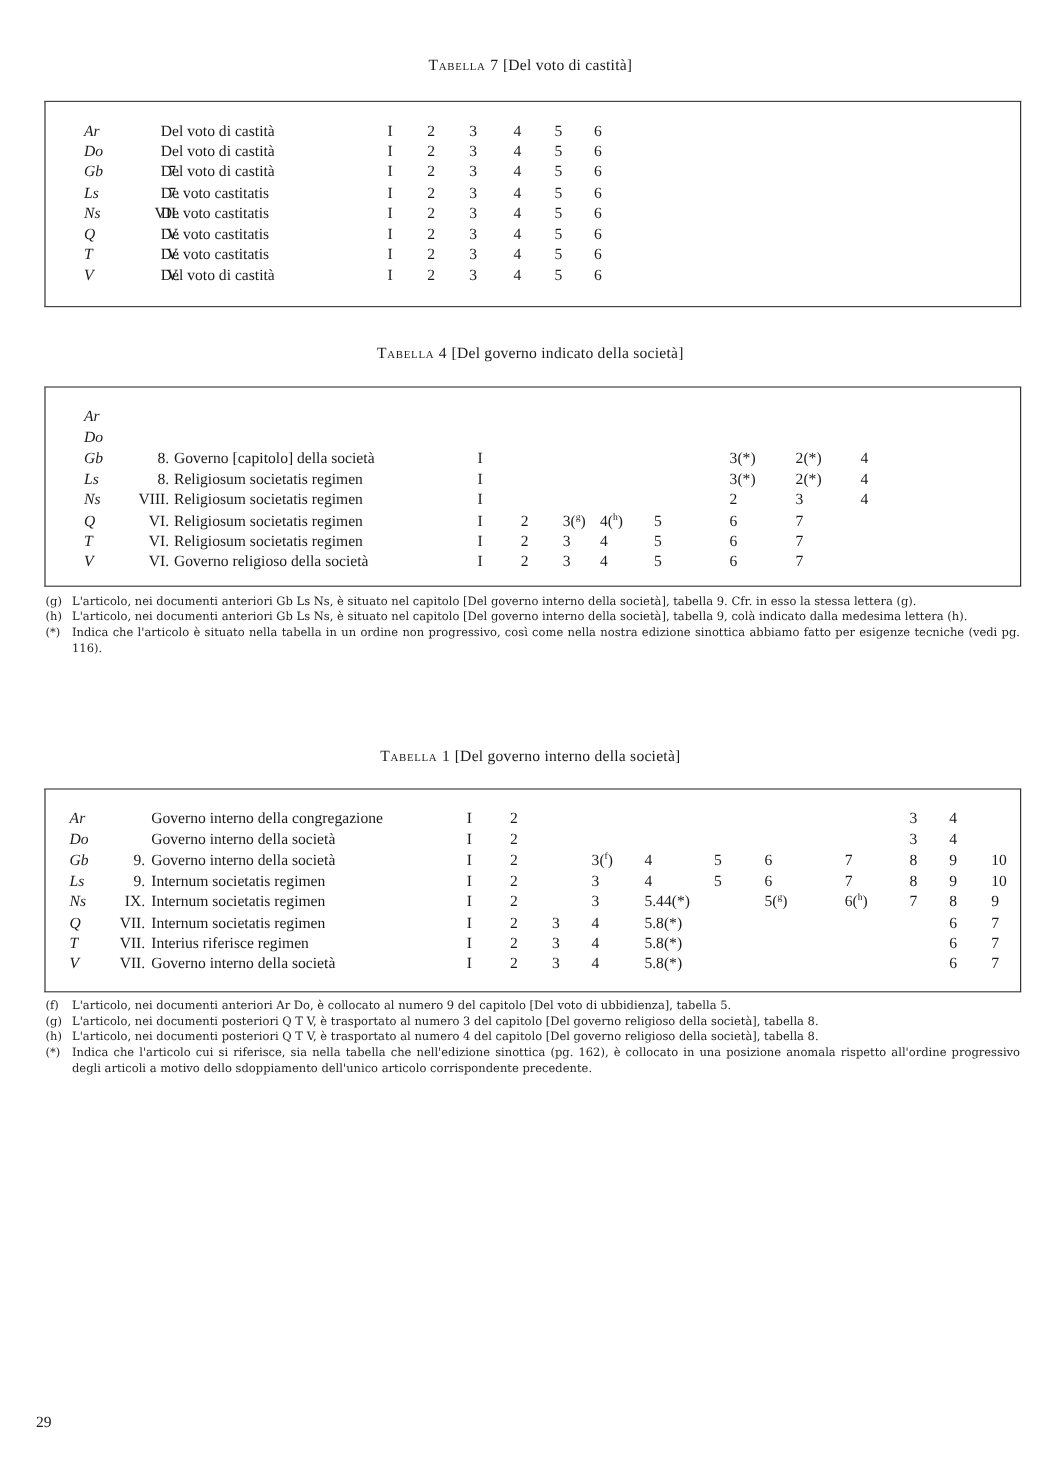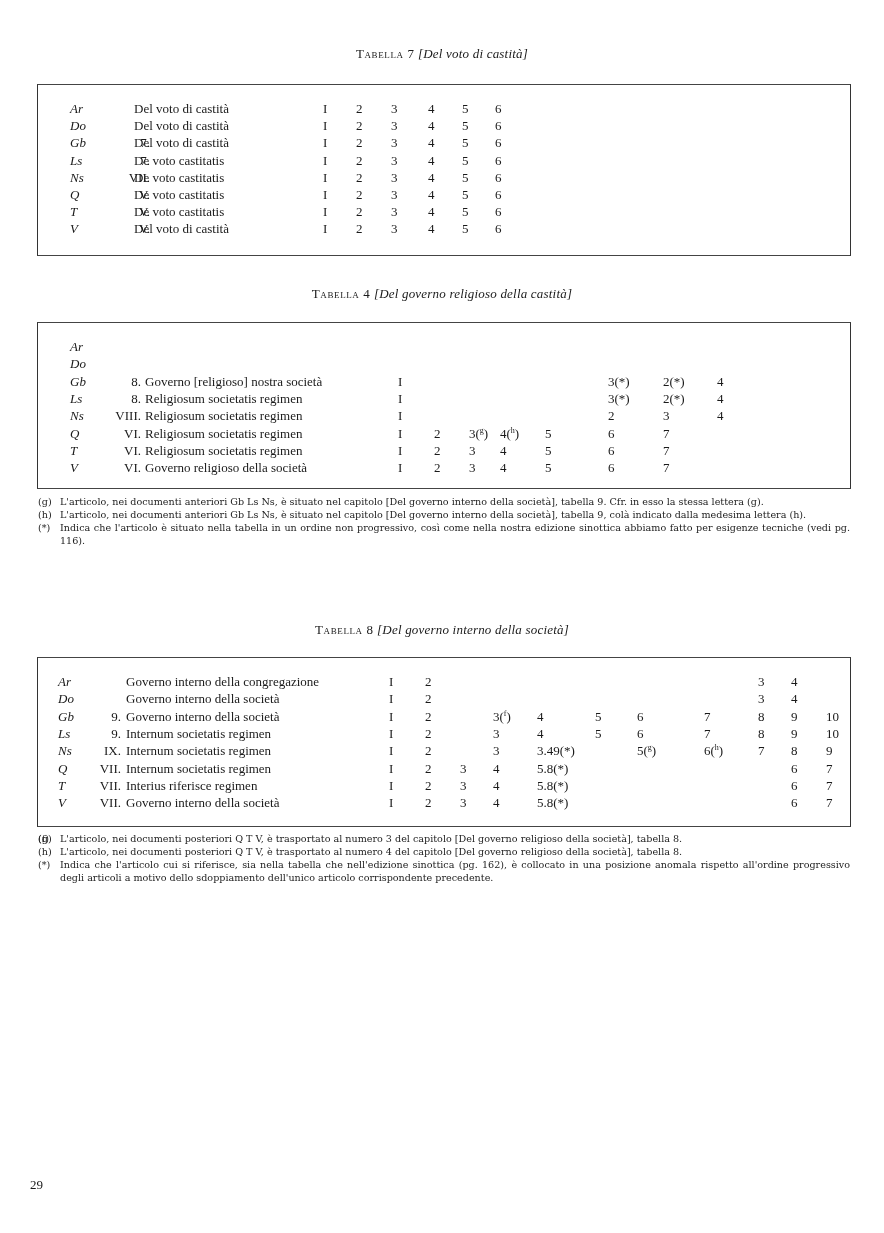--- a/index.html
+++ b/index.html
@@ -6,21 +6,21 @@
   body {
     width: 884px; height: 1233px; position: relative; overflow: hidden;
     font-family: "DejaVu Serif", "Liberation Serif", serif;
     color: #1a1a1a;
   }
   .caption {
     position: absolute; left: 0; width: 884px; text-align: center;
     font-family: "Liberation Serif", serif; font-size: 13px; letter-spacing: 0.2px;
   }
   .caption .sc { font-variant: small-caps; letter-spacing: 0.6px; }
-  .caption .it { font-style: italic; }
+  .caption .it { }
   .frame {
     position: absolute; border: 1px solid #333;
     border-top: 1.5px solid #444; border-bottom: 1.5px solid #444;
   }
   .row { position: absolute; height: 17px; font-family: "Liberation Serif", serif; font-size: 13px; white-space: nowrap; }
   .cell { position: absolute; top: 0; }
   .sig { font-style: italic; }
   .num { text-align: right; }
   .ttl { }
   .val { font-family: "Liberation Serif", serif; }
@@ -127,21 +127,21 @@
       <span class="cell val" style="left: 356px;">2</span>
       <span class="cell val" style="left: 391px;">3</span>
       <span class="cell val" style="left: 428px;">4</span>
       <span class="cell val" style="left: 462px;">5</span>
       <span class="cell val" style="left: 495px;">6</span>
     </div>
   </div>
 
 <div class="caption" style="top:286px;">
   <span class="sc">Tabella 4</span>
-  <span class="it">[Del governo religioso della castità]</span>
+  <span class="it">[Del governo indicato della società]</span>
 </div>
 <div class="frame" style="left:37px; top:322px; width:812px; height:165px;"></div>
 <div id="t8">
     <div class="row" style="top: 339px; left: 0px; width: 884px;">
       <span class="cell sig" style="left: 70px;">Ar</span>
       <span class="cell num" style="right: 743px;"></span>
       <span class="cell ttl" style="left: 145px;"></span>
       <span class="cell val" style="left: 398px;"></span>
       <span class="cell val" style="left: 434px;"></span>
       <span class="cell val" style="left: 469px;"></span>
@@ -160,21 +160,21 @@
       <span class="cell val" style="left: 469px;"></span>
       <span class="cell val" style="left: 500px;"></span>
       <span class="cell val" style="left: 545px;"></span>
       <span class="cell val" style="left: 608px;"></span>
       <span class="cell val" style="left: 663px;"></span>
       <span class="cell val" style="left: 717px;"></span>
     </div>
     <div class="row" style="top: 373.6px; left: 0px; width: 884px;">
       <span class="cell sig" style="left: 70px;">Gb</span>
       <span class="cell num" style="right: 743px;">8.</span>
-      <span class="cell ttl" style="left: 145px;">Governo [religioso] nostra società</span>
+      <span class="cell ttl" style="left: 145px;">Governo [capitolo] della società</span>
       <span class="cell val" style="left: 398px;">I</span>
       <span class="cell val" style="left: 434px;"></span>
       <span class="cell val" style="left: 469px;"></span>
       <span class="cell val" style="left: 500px;"></span>
       <span class="cell val" style="left: 545px;"></span>
       <span class="cell val" style="left: 608px;">3(*)</span>
       <span class="cell val" style="left: 663px;">2(*)</span>
       <span class="cell val" style="left: 717px;">4</span>
     </div>
     <div class="row" style="top: 390.9px; left: 0px; width: 884px;">
@@ -253,21 +253,21 @@
     <span class="mark">(h)</span>
     <span>L'articolo, nei documenti anteriori Gb Ls Ns, è situato nel capitolo [Del governo interno della società], tabella 9, colà indicato dalla medesima lettera (h).</span>
   </div>
   <div class="note">
     <span class="mark">(*)</span>
     <span>Indica che l'articolo è situato nella tabella in un ordine non progressivo, così come nella nostra edizione sinottica abbiamo fatto per esigenze tecniche (vedi pg. 116).</span>
   </div>
 </div>
 
 <div class="caption" style="top:622px;">
-  <span class="sc">Tabella 8</span>
+  <span class="sc">Tabella 1</span>
   <span class="it">[Del governo interno della società]</span>
 </div>
 <div class="frame" style="left:37px; top:657px; width:812px; height:168px;"></div>
 <div id="t9">
     <div class="row" style="top: 674px; left: 0px; width: 884px;">
       <span class="cell sig" style="left: 58px;">Ar</span>
       <span class="cell num" style="right: 763px;"></span>
       <span class="cell ttl" style="left: 126px;">Governo interno della congregazione</span>
       <span class="cell val" style="left: 389px;">I</span>
       <span class="cell val" style="left: 425px;">2</span>
@@ -330,21 +330,21 @@
       <span class="cell val" style="left: 826px;">10</span>
     </div>
     <div class="row" style="top: 743.2px; left: 0px; width: 884px;">
       <span class="cell sig" style="left: 58px;">Ns</span>
       <span class="cell num" style="right: 763px; text-align: right;">IX.</span>
       <span class="cell ttl" style="left: 126px;">Internum societatis regimen</span>
       <span class="cell val" style="left: 389px;">I</span>
       <span class="cell val" style="left: 425px;">2</span>
       <span class="cell val" style="left: 460px;"></span>
       <span class="cell val" style="left: 493px;">3</span>
-      <span class="cell val" style="left: 537px;">3.49(*)</span>
+      <span class="cell val" style="left: 537px;">5.44(*)</span>
       <span class="cell val" style="left: 595px;"></span>
       <span class="cell val" style="left: 637px;">5(<sup>g</sup>)</span>
       <span class="cell val" style="left: 704px;">6(<sup>h</sup>)</span>
       <span class="cell val" style="left: 758px;">7</span>
       <span class="cell val" style="left: 791px;">8</span>
       <span class="cell val" style="left: 826px;">9</span>
     </div>
     <div class="row" style="top: 760.5px; left: 0px; width: 884px;">
       <span class="cell sig" style="left: 58px;">Q</span>
       <span class="cell num" style="right: 763px;">VII.</span>
@@ -391,20 +391,21 @@
       <span class="cell val" style="left: 704px;"></span>
       <span class="cell val" style="left: 758px;"></span>
       <span class="cell val" style="left: 791px;">6</span>
       <span class="cell val" style="left: 826px;">7</span>
     </div>
   </div>
 
 <div class="notes" style="top:832px;">
   <div class="note">
     <span class="mark">(f)</span>
+    <span>L'articolo, nei documenti anteriori Ar Do, è collocato al numero 9 del capitolo [Del voto di ubbidienza], tabella 5.</span>
   </div>
   <div class="note">
     <span class="mark">(g)</span>
     <span>L'articolo, nei documenti posteriori Q T V, è trasportato al numero 3 del capitolo [Del governo religioso della società], tabella 8.</span>
   </div>
   <div class="note">
     <span class="mark">(h)</span>
     <span>L'articolo, nei documenti posteriori Q T V, è trasportato al numero 4 del capitolo [Del governo religioso della società], tabella 8.</span>
   </div>
   <div class="note">

